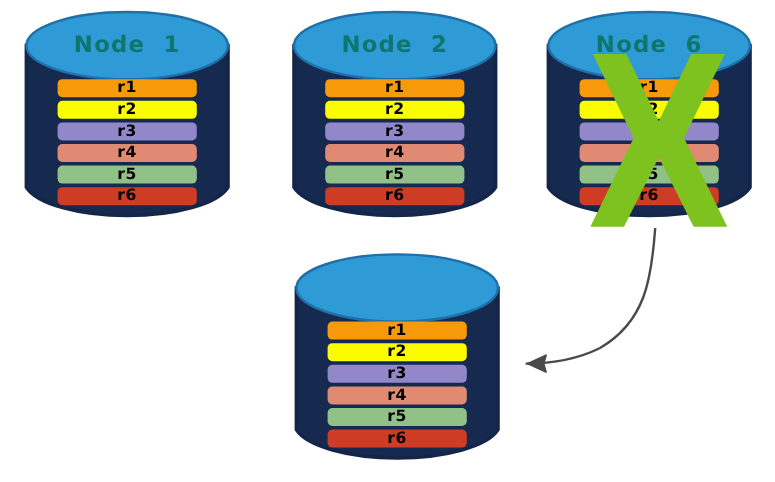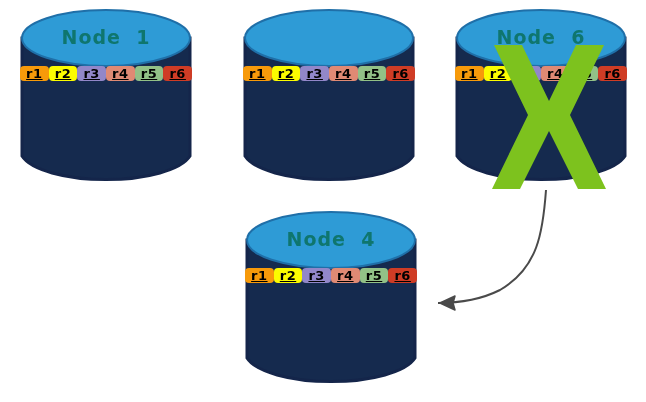--- a/index.html
+++ b/index.html
@@ -40,22 +40,21 @@
     font-family: "DejaVu Sans", sans-serif;
     letter-spacing: 1px;
     white-space: pre;
     pointer-events: none;
   }
   .records {
     position: absolute;
     left: 0;
     width: 100%;
     display: flex;
-    flex-direction: row;
-    text-decoration: underline;
+    flex-direction: column;
   }
   .record {
     position: relative;
     border-radius: 4px;
     margin: 0 auto;
     display: flex;
     align-items: center;
     justify-content: center;
     box-sizing: border-box;
   }
@@ -110,20 +109,21 @@
         <span class="record-label" style="font-size:13px;">r6</span>
       </div>
     </div>
   </div>
 
   <div class="node" style="left:243px; top:8px; width:172px; height:178px;">
     <svg class="node-svg" width="172" height="178" viewBox="0 0 172 178">
       <path d="M2,30 L2,148 A86,30 0 0 0 170,148 L170,30 Z" fill="#152a4e" stroke="#14254a" stroke-width="3"></path>
       <ellipse cx="86" cy="30" rx="84" ry="28" fill="#2e9bd6" stroke="#1f6fa8" stroke-width="2"></ellipse>
     </svg>
+    <div class="node-title" style="top:18px; font-size:19px;">Node  2</div>
     <div class="records" style="top:58px;">
       <div class="record" style="background:#f79a0a; width:116px; height:15px; margin-bottom:3px;">
         <span class="record-label" style="font-size:13px;">r1</span>
       </div>
       <div class="record" style="background:#fcfc00; width:116px; height:15px; margin-bottom:3px;">
         <span class="record-label" style="font-size:13px;">r2</span>
       </div>
       <div class="record" style="background:#9287c9; width:116px; height:15px; margin-bottom:3px;">
         <span class="record-label" style="font-size:13px;">r3</span>
       </div>
@@ -168,21 +168,20 @@
     <svg class="overlay-x" width="130" height="150" viewBox="0 0 130 150" style="left:29px; top:35px;">
       <path d="M10,2 L38,2 L65,58 L92,2 L120,2 L86,72 L122,146 L94,146 L65,88 L36,146 L8,146 L44,72 Z" fill="#7dc21e"></path>
     </svg>
   </div>
 
   <div class="node" style="left:245px; top:210px; width:172px; height:178px;">
     <svg class="node-svg" width="172" height="178" viewBox="0 0 172 178">
       <path d="M2,30 L2,148 A86,30 0 0 0 170,148 L170,30 Z" fill="#152a4e" stroke="#14254a" stroke-width="3"></path>
       <ellipse cx="86" cy="30" rx="84" ry="28" fill="#2e9bd6" stroke="#1f6fa8" stroke-width="2"></ellipse>
     </svg>
-    <div class="node-title" style="top:18px; font-size:19px;">Node  4</div>
     <div class="records" style="top:58px;">
       <div class="record" style="background:#f79a0a; width:116px; height:15px; margin-bottom:3px;">
         <span class="record-label" style="font-size:13px;">r1</span>
       </div>
       <div class="record" style="background:#fcfc00; width:116px; height:15px; margin-bottom:3px;">
         <span class="record-label" style="font-size:13px;">r2</span>
       </div>
       <div class="record" style="background:#9287c9; width:116px; height:15px; margin-bottom:3px;">
         <span class="record-label" style="font-size:13px;">r3</span>
       </div>

